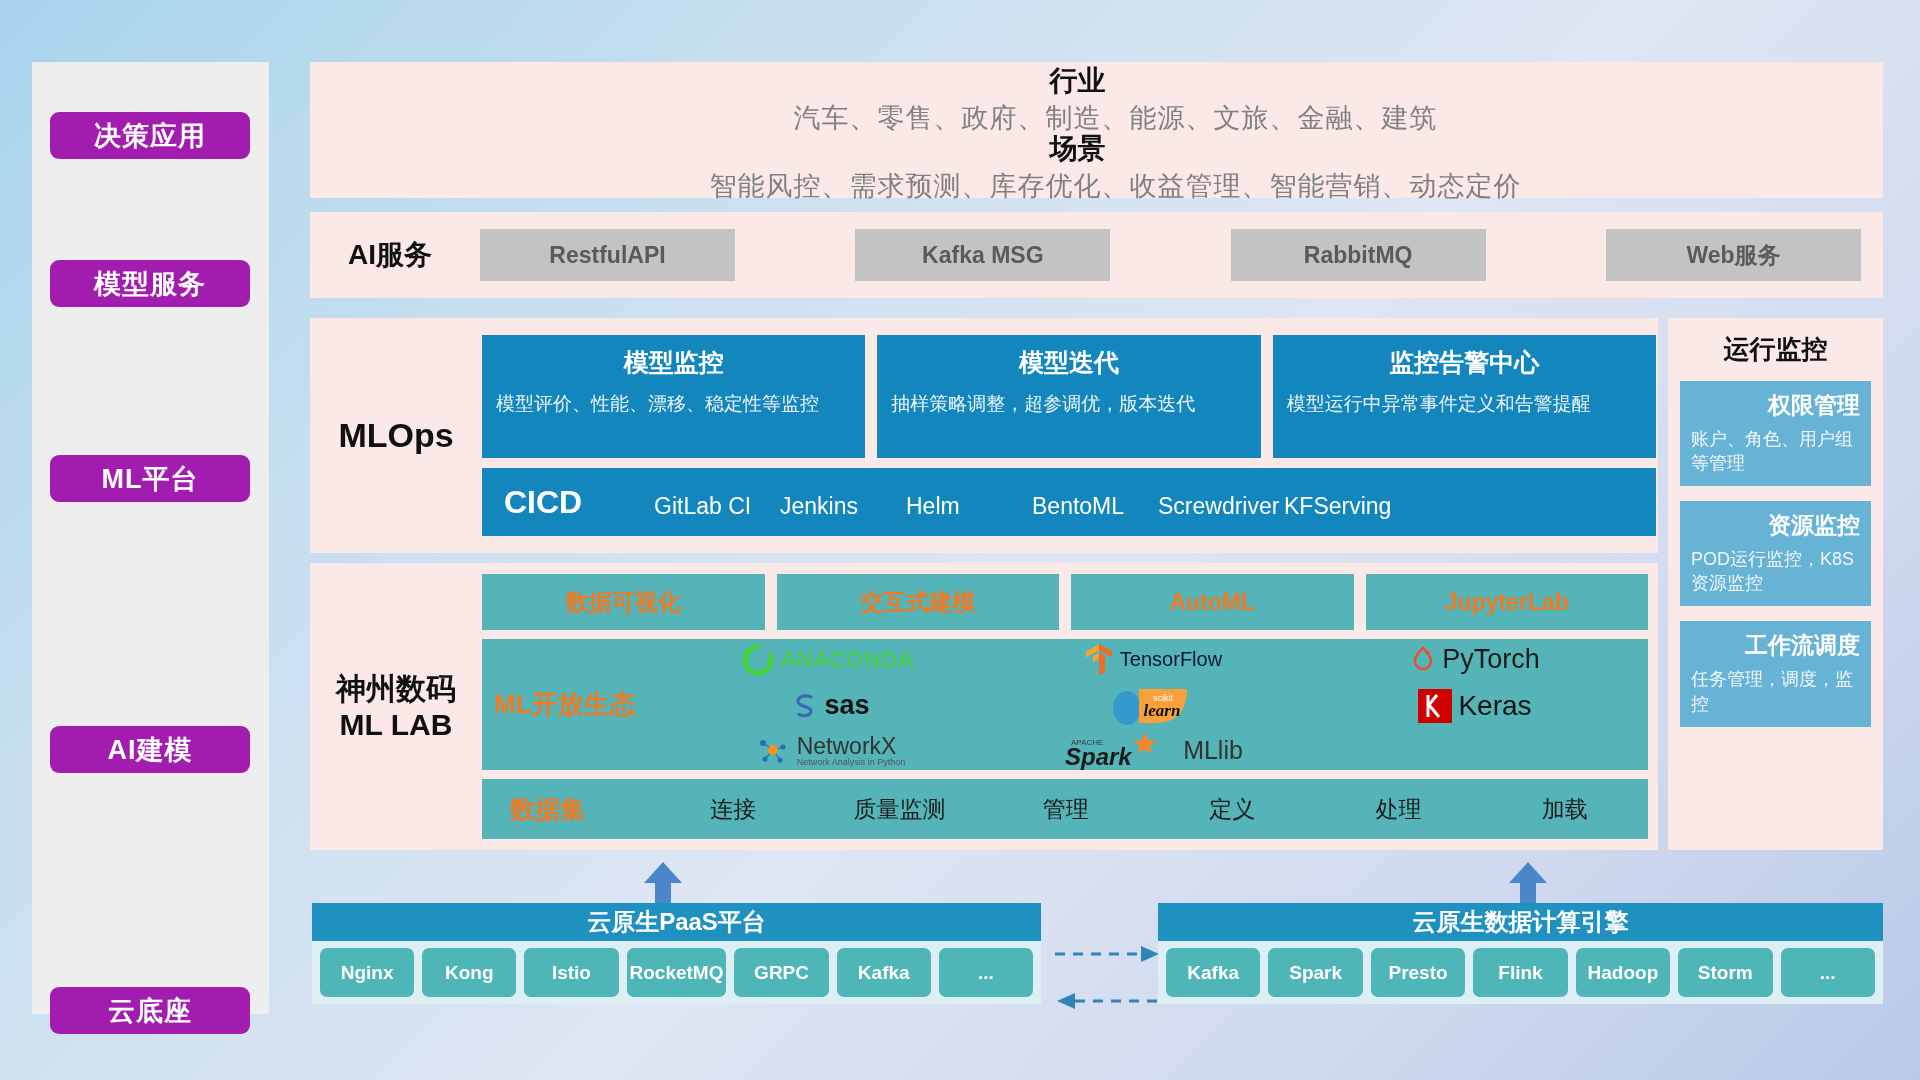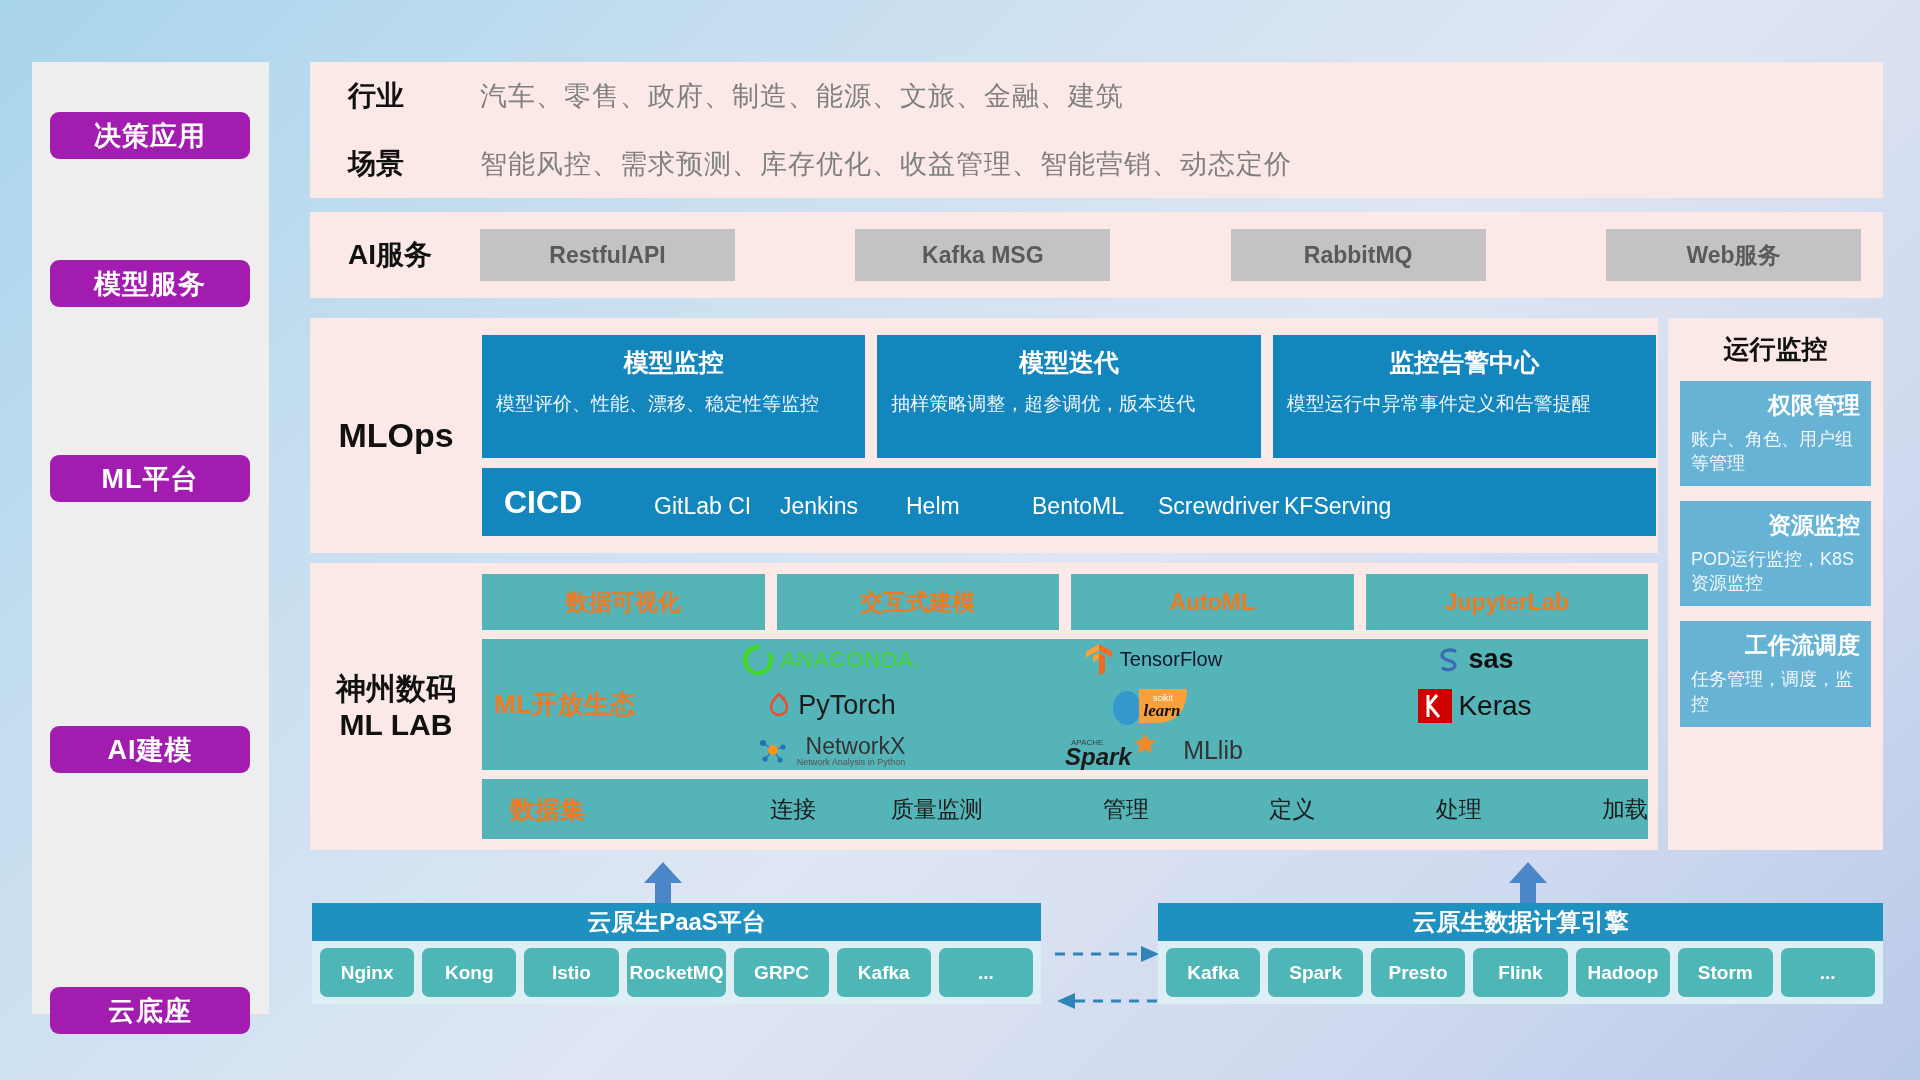--- a/index.html
+++ b/index.html
@@ -29,21 +29,21 @@
   
   .band { position: absolute; background: #fbe9e7; }
 
   
   .row-label {
     font-weight: bold; color: #111; text-align: center; line-height: 1.18;
   }
 
   
   #band-apps { left: 310px; top: 62px; width: 1573px; height: 136px; }
-  .kv-row { display: flex; align-items: center; height: 68px; padding-left: 38px; }
+  .kv-row { display: flex; align-items: center; height: 68px; padding-left: 38px; flex-direction: column; }
   .kv-key { width: 132px; font-size: 28px; font-weight: bold; color: #111; }
   .kv-val { font-size: 27px; color: #808080; letter-spacing: 1px; }
 
   
   #band-svc { left: 310px; top: 212px; width: 1573px; height: 86px;
               display: flex; align-items: center; padding-left: 38px; }
   #band-svc .row-label { width: 132px; font-size: 28px; text-align: left; }
   .svc-items { display: flex; gap: 0; flex: 1; justify-content: space-between; padding-right: 22px; }
   .svc-chip {
     width: 255px; height: 52px; background: #c3c3c3;
@@ -83,28 +83,28 @@
   .tool-tab {
     flex: 1; height: 56px; background: #54b4b8;
     display: flex; align-items: center; justify-content: center;
     color: #ef7a21; font-weight: bold; font-size: 23px;
   }
   .eco {
     margin-top: 9px; background: #54b4b8; height: 131px;
     display: flex; align-items: center; padding: 0 12px;
   }
   .eco-label { color: #ef7a21; font-weight: bold; font-size: 26px; width: 176px; flex: none; }
-  .eco-logos { flex: 1; display: grid; grid-template-columns: repeat(3, 1fr); grid-template-rows: 1fr 1fr; align-items: center; text-align: right; }
+  .eco-logos { flex: 1; display: grid; grid-template-columns: repeat(3, 1fr); grid-template-rows: 1fr 1fr; align-items: center; }
   .logo { display: flex; align-items: center; justify-content: center; gap: 6px; }
   .dataset {
     margin-top: 9px; background: #54b4b8; height: 60px;
     display: flex; align-items: center; padding-left: 28px;
   }
   .ds-title { color: #ef7a21; font-weight: bold; font-size: 25px; width: 140px; flex: none; }
-  .ds-item { color: #1b1b1b; font-size: 23px; flex: 1; text-align: right; }
+  .ds-item { color: #1b1b1b; font-size: 23px; flex: 1; text-align: center; }
 
   
   #band-mon { left: 1668px; top: 318px; width: 215px; height: 532px;
               padding: 10px 12px 12px; }
   .mon-title { font-size: 26px; font-weight: bold; text-align: center; color: #111; margin: 4px 0 14px; }
   .mon-card { background: #66b3d6; padding: 9px 11px 11px; margin-bottom: 15px; }
   .mon-card h5 { font-size: 23px; color: #fff; font-weight: bold; text-align: right; margin-bottom: 6px; }
   .mon-card p { font-size: 18px; color: #f2f8fb; line-height: 1.34; }
 
   
@@ -228,32 +228,32 @@
             <svg width="30" height="34" viewBox="0 0 30 34" aria-hidden="true">
               <path d="M15 1 2 8.5v6L15 7.3z" fill="#f7a23b"></path>
               <path d="M15 1l13 7.5v6L15 7.3z" fill="#ef6c22"></path>
               <path d="M15 9.5v23l6-3.5V13.2z" fill="#ef6c22"></path>
               <path d="M15 9.5L9 13v6l6-3.4z" fill="#f7a23b"></path>
             </svg>
             <span style="font-size:20px;color:#0f172a;font-weight:400">TensorFlow</span>
           </div>
 
           <div class="logo">
-            <svg width="26" height="28" viewBox="0 0 26 28" aria-hidden="true">
-              <path d="M19 5C13 2.5 6 4.5 6 9.5c0 5.5 13 4.5 13 9.5 0 4.5-7 6-12 3.5" fill="none" stroke="#3b6ab5" stroke-width="3.2" stroke-linecap="round"></path>
-            </svg>
-            <span style="font-size:27px;color:#111;font-weight:bold">sas</span>
-          </div>
-
-          <div class="logo">
             <svg width="26" height="30" viewBox="0 0 26 30" aria-hidden="true">
               <path d="M13 3c6 5.5 8 8.7 8 13a8 8 0 0 1-16 0c0-4.3 2-7.5 8-13z" fill="none" stroke="#ee4c2c" stroke-width="2.4"></path>
               <circle cx="17.6" cy="7.6" r="1.9" fill="#ee4c2c"></circle>
             </svg>
             <span style="font-size:27px;color:#1b1b1b;font-weight:500">PyTorch</span>
+          </div>
+
+          <div class="logo">
+            <svg width="26" height="28" viewBox="0 0 26 28" aria-hidden="true">
+              <path d="M19 5C13 2.5 6 4.5 6 9.5c0 5.5 13 4.5 13 9.5 0 4.5-7 6-12 3.5" fill="none" stroke="#3b6ab5" stroke-width="3.2" stroke-linecap="round"></path>
+            </svg>
+            <span style="font-size:27px;color:#111;font-weight:bold">sas</span>
           </div>
 
           <div class="logo">
             <svg width="96" height="46" viewBox="0 0 96 46" aria-hidden="true">
               <ellipse cx="22" cy="25" rx="14" ry="17" fill="#3499cd"></ellipse>
               <path d="M34 6h48c0 22-11 34-31 34H34z" fill="#f9a03b"></path>
               <text x="58" y="18" font-size="9" fill="#fff" text-anchor="middle" font-family="Liberation Sans, sans-serif">scikit</text>
               <text x="57" y="33" font-size="17" fill="#111" text-anchor="middle" font-style="italic" font-weight="bold" font-family="Liberation Serif, serif">learn</text>
             </svg>
           </div>

